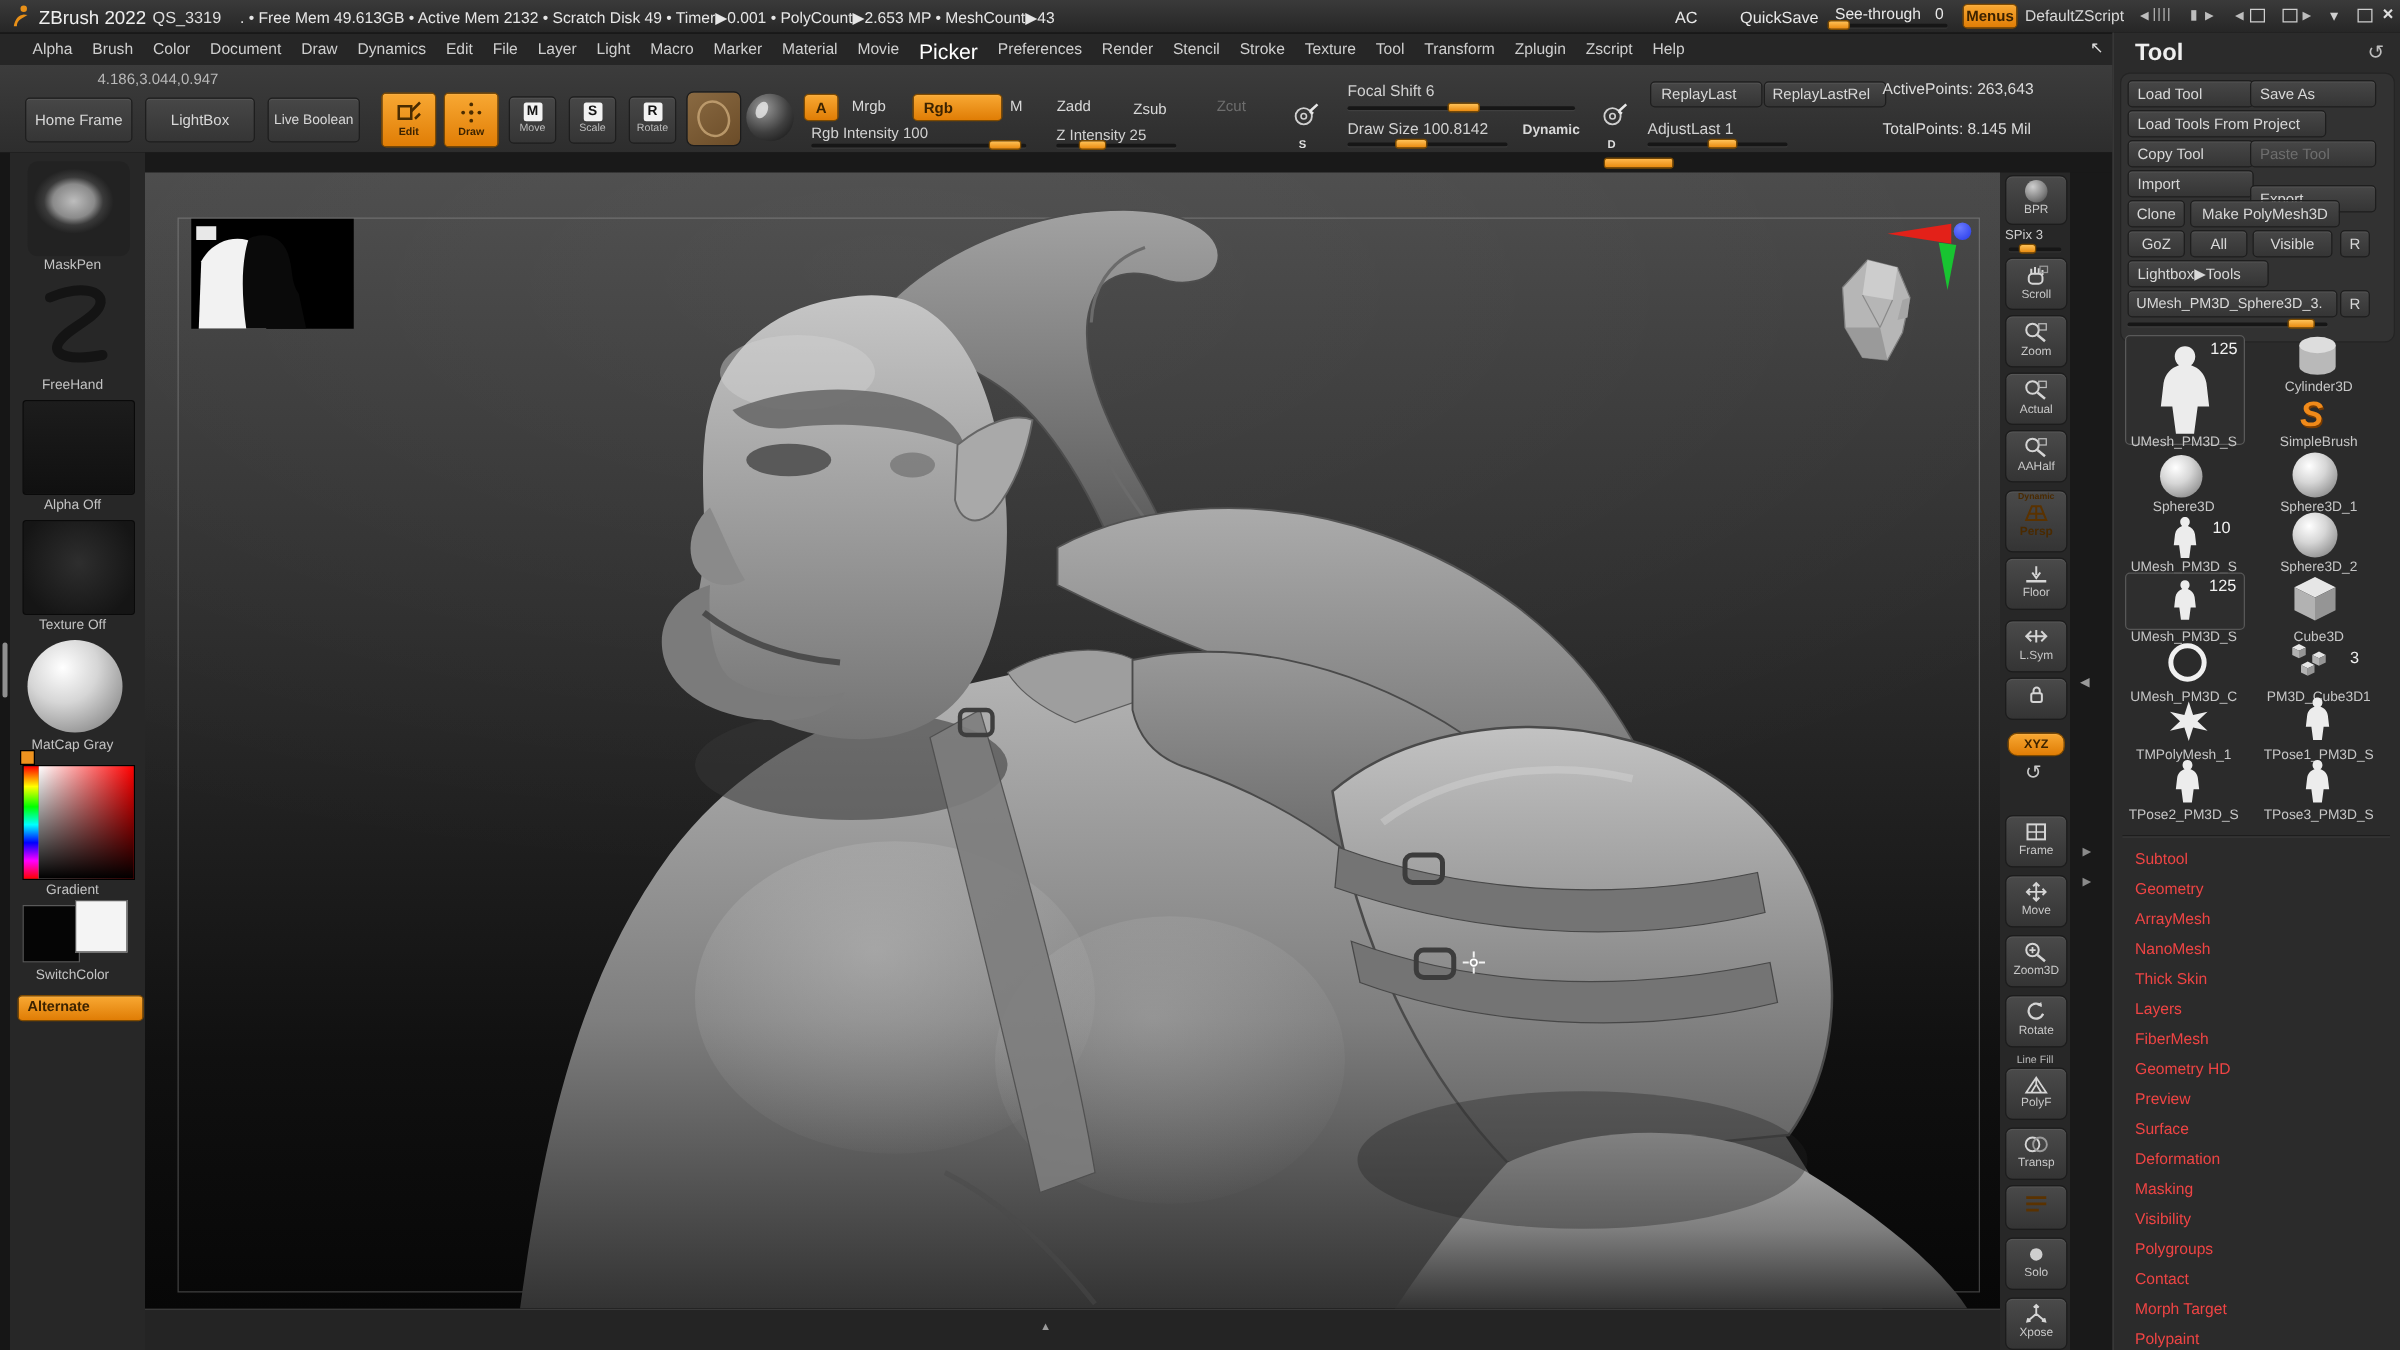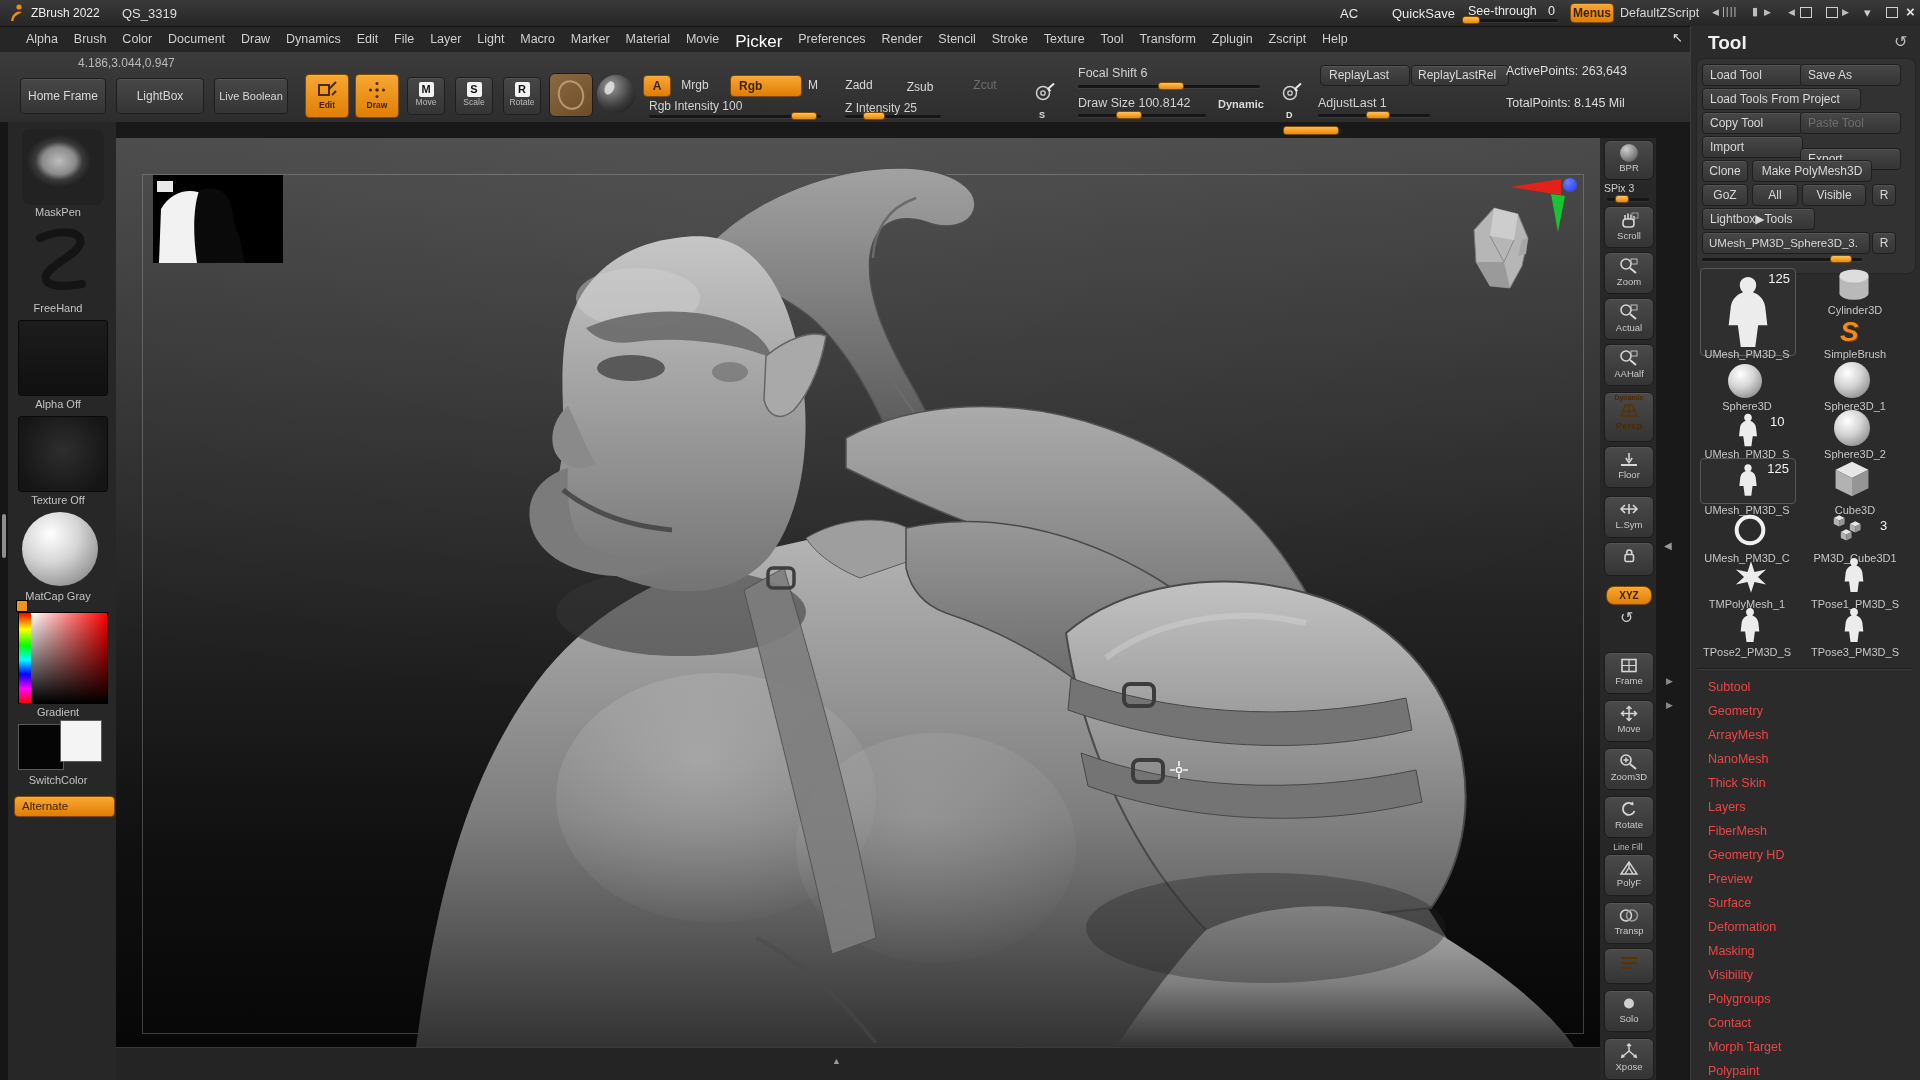--- a/index.html
+++ b/index.html
@@ -108,22 +108,23 @@
         <circle cx="12" cy="11" r="8" fill="none" stroke="#f0f0f0" stroke-width="2.4"></circle>
       </g>
   </defs>
 </svg>
 
 <div class="abs" style="left:0;top:0;width:1920px;height:26px;background:linear-gradient(#3a3a3a,#262626);border-bottom:1px solid #141414">
   <svg class="abs" style="left:7px;top:3px" width="20" height="20" viewBox="0 0 20 20">
     <circle cx="12" cy="4" r="2.6" fill="#e89018"></circle>
     <path d="M4,18 C5,12 8,9 12,8.5 L15,9 L10,12 C7.5,13.5 6.5,15.5 6.5,18 Z" fill="#e89018"></path>
   </svg>
-  <span class="t" style="left:31px;top:6px;color:#efefef;font-size:12px">ZBrush 2022</span>
+  <span class="t" style="left:31px;top:6px;color:#efefef;font-size:15px">ZBrush 2022</span>
   <span class="t" style="left:122px;top:6px;color:#dddddd;font-size:13px">QS_3319</span>
+  <span class="t" style="left:192px;top:6px;color:#e6e6e6;font-size:12.5px">. • Free Mem 49.613GB • Active Mem 2132 • Scratch Disk 49 • Timer▶0.001 • PolyCount▶2.653 MP • MeshCount▶43</span>
   <span class="t" style="left:1340px;top:6px;color:#e8e8e8;font-size:13px">AC</span>
   <span class="t" style="left:1392px;top:6px;color:#e8e8e8;font-size:13px">QuickSave</span>
   <span class="t" style="left:1468px;top:4px;color:#e8e8e8;font-size:12.5px">See-through</span>
   <span class="t" style="left:1548px;top:4px;color:#e8e8e8;font-size:12.5px">0</span>
   <div class="sl" style="left:1462px;top:19px;width:96px">
       <i style="left:0;width:18px"></i>
     </div>
   <div class="zb orange" style="left:1570px;top:3px;width:42px;height:18px;line-height:18px;font-size:12px">Menus</div>
   <span class="t" style="left:1620px;top:6px;color:#d8d8d8;font-size:12.5px">DefaultZScript</span>
   <span class="t" style="left:1712px;top:7px;font-size:9px;color:#bdbdbd">◀</span>
@@ -293,21 +294,21 @@
   <div class="abs" style="left:18px;top:490px;width:88px;height:90px;border:1px solid #000">
     <div style="position:absolute;left:0;top:0;width:12px;height:90px;background:linear-gradient(#f00,#ff0 18%,#0f0 36%,#0ff 52%,#00f 68%,#f0f 84%,#f00)"></div>
     <div style="position:absolute;left:12px;top:0;width:76px;height:90px;background:linear-gradient(to bottom,rgba(0,0,0,0),#000),linear-gradient(to right,#fff,#f00)"></div>
   </div>
   <div class="lbl" style="left:0;top:584px;width:116px">Gradient</div>
 
   <div class="abs" style="left:18px;top:602px;width:44px;height:44px;background:#050505;border:1px solid #5a5a5a"></div>
   <div class="abs" style="left:60px;top:598px;width:40px;height:40px;background:#f4f4f4;border:1px solid #5a5a5a"></div>
   <div class="lbl" style="left:0;top:652px;width:116px">SwitchColor</div>
 
-  <div class="zb orange" style="left:14px;top:674px;width:92px;height:19px;line-height:19px;text-align:left;padding-left:7px;font-size:11.5px;font-weight:normal">Alternate</div>
+  <div class="zb orange" style="left:14px;top:674px;width:92px;height:19px;line-height:19px;text-align:left;padding-left:7px;font-size:11.5px;font-weight:bold">Alternate</div>
 </div>
 
 <div class="abs" style="left:116px;top:138px;width:1484px;height:909px;overflow:hidden;
             background:radial-gradient(ellipse 1200px 500px at 40% 8%,rgba(255,255,255,.06),rgba(0,0,0,0)),linear-gradient(#484848 0%,#3c3c3c 16%,#262626 48%,#101010 78%,#070707 100%)">
 
   <div style="position:absolute;left:26px;top:36px;width:1440px;height:858px;border:1px solid rgba(185,185,185,.32)"></div>
 
   <svg width="1484" height="909" viewBox="0 0 1484 909" style="position:absolute;left:0;top:0">
     <defs>
       <linearGradient id="gBody" x1="0" y1="0" x2="0" y2="1">

